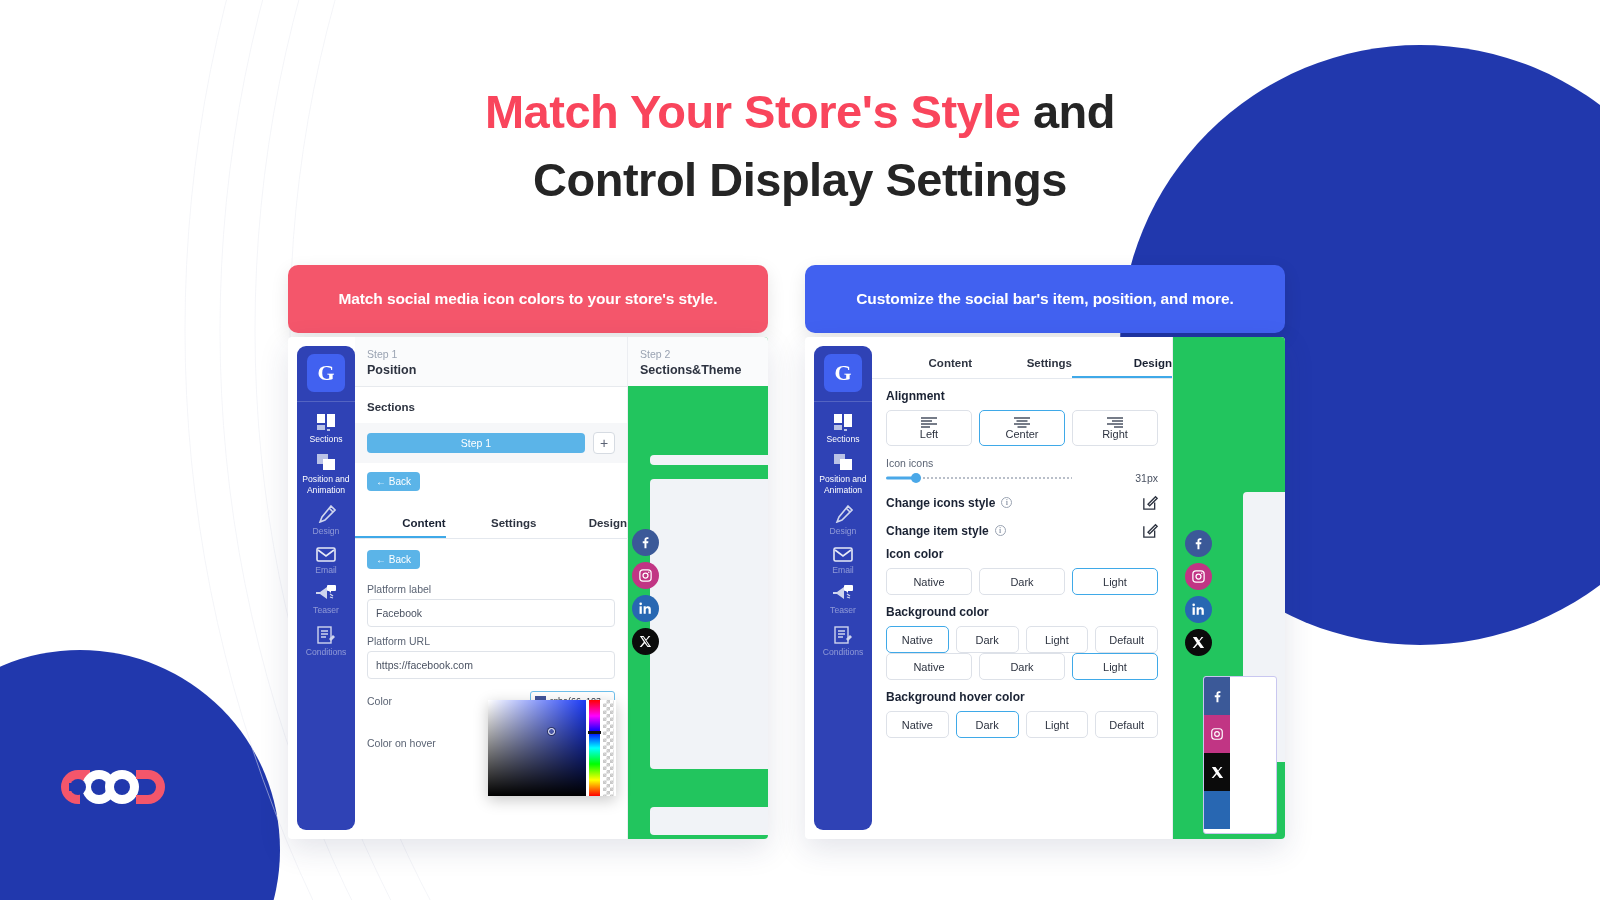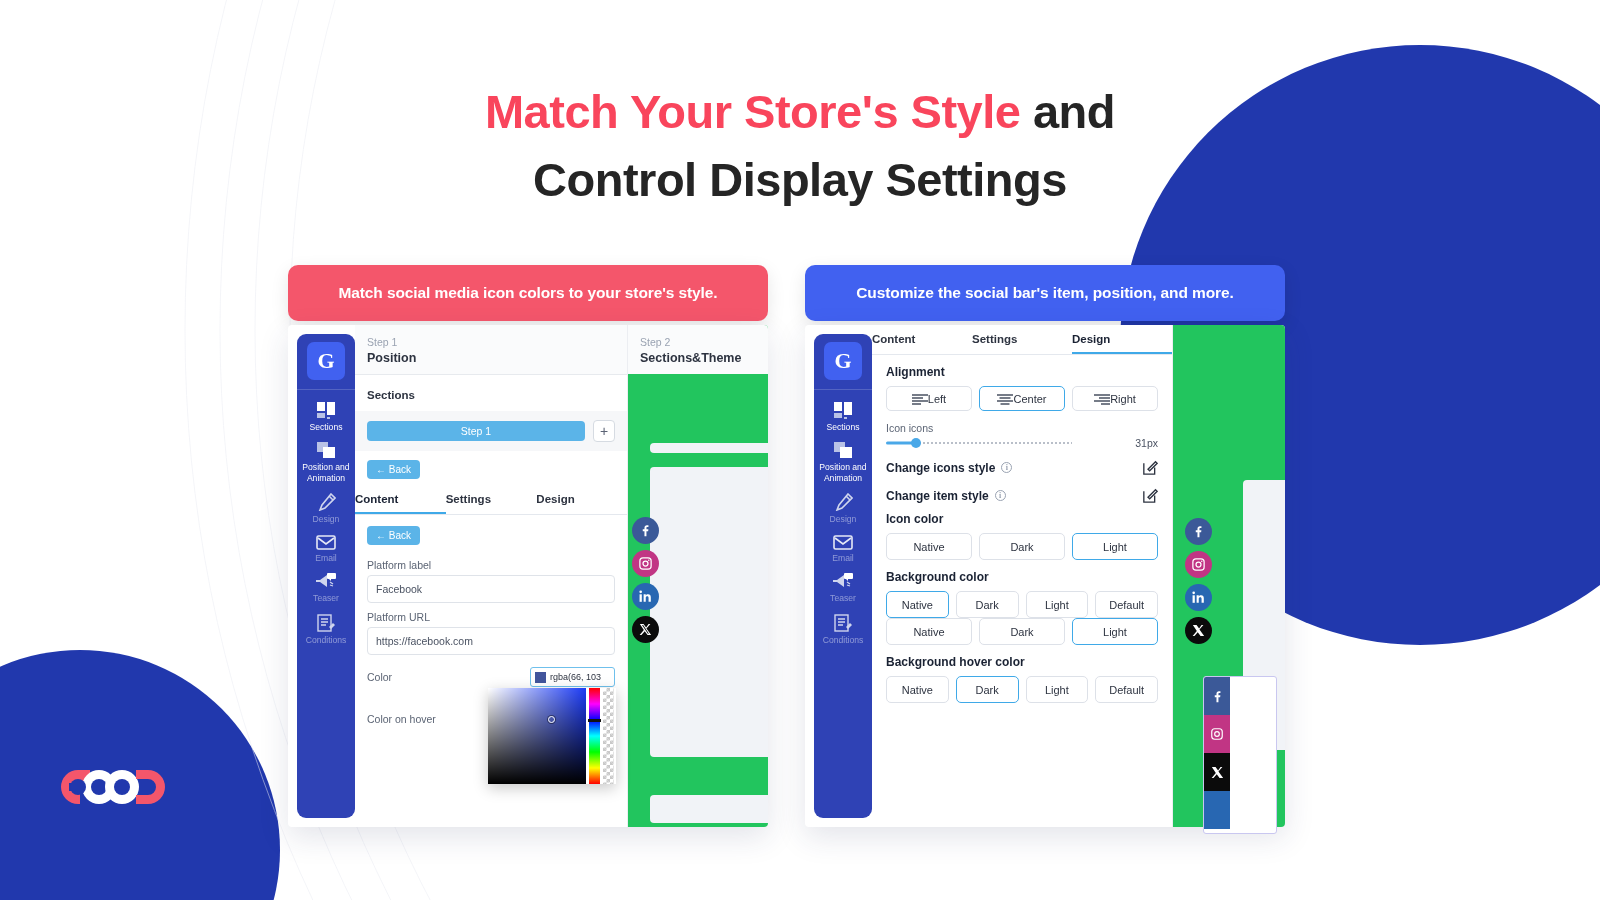--- a/index.html
+++ b/index.html
@@ -45,21 +45,21 @@
   }
 
   
   .panel{
     position:absolute; z-index:3;
   }
   .panel-badge{
     border-radius:10px;
     color:#fff; font-weight:bold; font-size:15.5px;
     display:flex; align-items:center; justify-content:center;
-    height:56px;
+    height:68px;
     box-shadow:0 6px 18px rgba(0,0,0,.10);
     letter-spacing:-.1px;
   }
   .badge-red{ background:#f4566b; }
   .badge-blue{ background:#4161f0; }
 
   .panel-body{
     background:#ffffff;
     box-shadow:0 10px 30px rgba(40,50,90,.13);
     border-radius:4px;
@@ -130,21 +130,21 @@
   .btn-back{
     display:inline-flex;align-items:center;gap:4px;
     background:#5bb4e8;color:#fff;border:none;border-radius:4px;
     font-size:10px;padding:4px 9px; cursor:pointer;
   }
   .back-wrap{ padding:8px 12px 6px; }
   .tabs{
     display:flex; border-bottom:1px solid #e4e8ee; background:#fff;
   }
   .tab{
-    flex:1; text-align:left; padding:8px 0 7px;
+    flex:1; text-align:right; padding:20px 0 7px;
     font-size:11.5px; color:#2d3340; font-weight:bold;
     cursor:pointer; border-bottom:2px solid transparent;
   }
   .tab.active{ color:#1a2233; border-bottom-color:#3fa9e8; }
 
   .field-block{ padding:8px 12px 0; }
   .field-lab{ font-size:10.5px; color:#5b6474; margin-bottom:4px;}
   .field-inp{
     width:100%; height:28px; border:1px solid #dfe3e9; border-radius:4px;
     background:#fff; font-size:10.5px; color:#4a5262; padding:0 8px;
@@ -209,21 +209,21 @@
   }
   .soc-fb{ background:#3b5998; }
   .soc-ig{ background:#c13584; }
   .soc-li{ background:#2867b2; }
   .soc-x { background:#0b0b0b; }
 
   
   .seg-row{ display:flex; gap:7px; padding:0 14px; }
   .seg{
     flex:1; border:1px solid #dde1e8; border-radius:5px; background:#fff;
-    display:flex;align-items:center;justify-content:center;
+    display:flex;flex-direction:column;align-items:center;justify-content:center;
     padding:6px 0 5px; font-size:11px; color:#2d3340; cursor:pointer;
   }
   .seg.sel{ border-color:#3fa9e8; }
   .seg-sm{
     flex:1; border:1px solid #dde1e8; border-radius:5px; background:#fff;
     height:27px; display:flex;align-items:center;justify-content:center;
     font-size:11px; color:#2d3340; cursor:pointer;
   }
   .seg-sm.sel{ border-color:#3fa9e8; }
   .sec-lab{ font-size:12px; color:#1a2233; font-weight:bold; padding:10px 14px 7px; }

